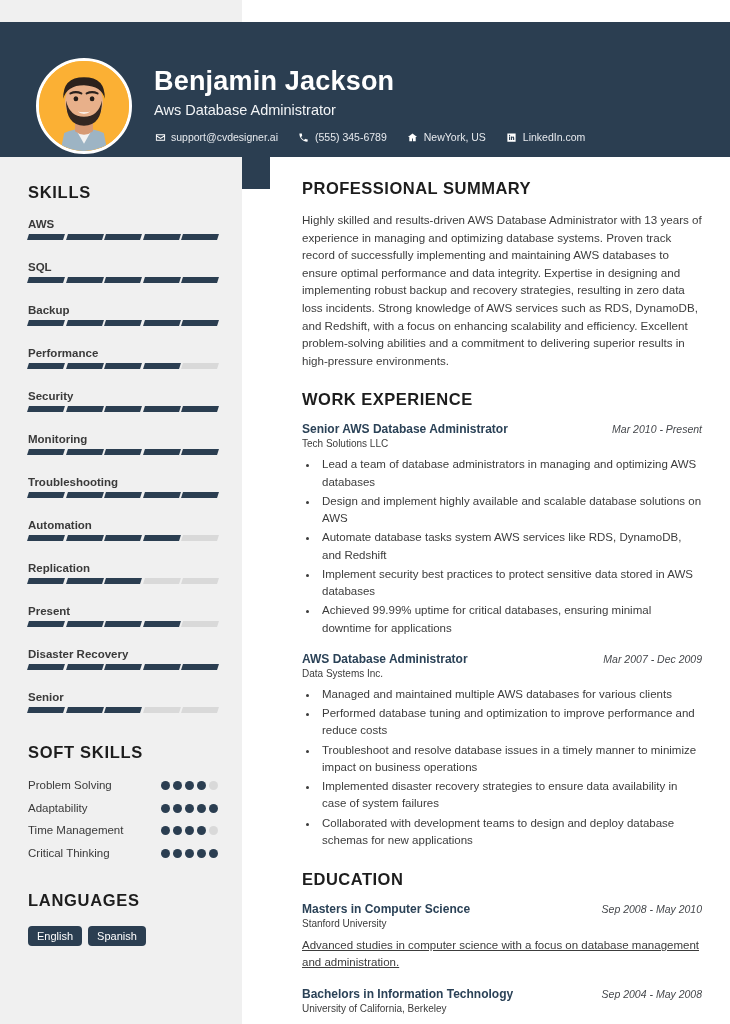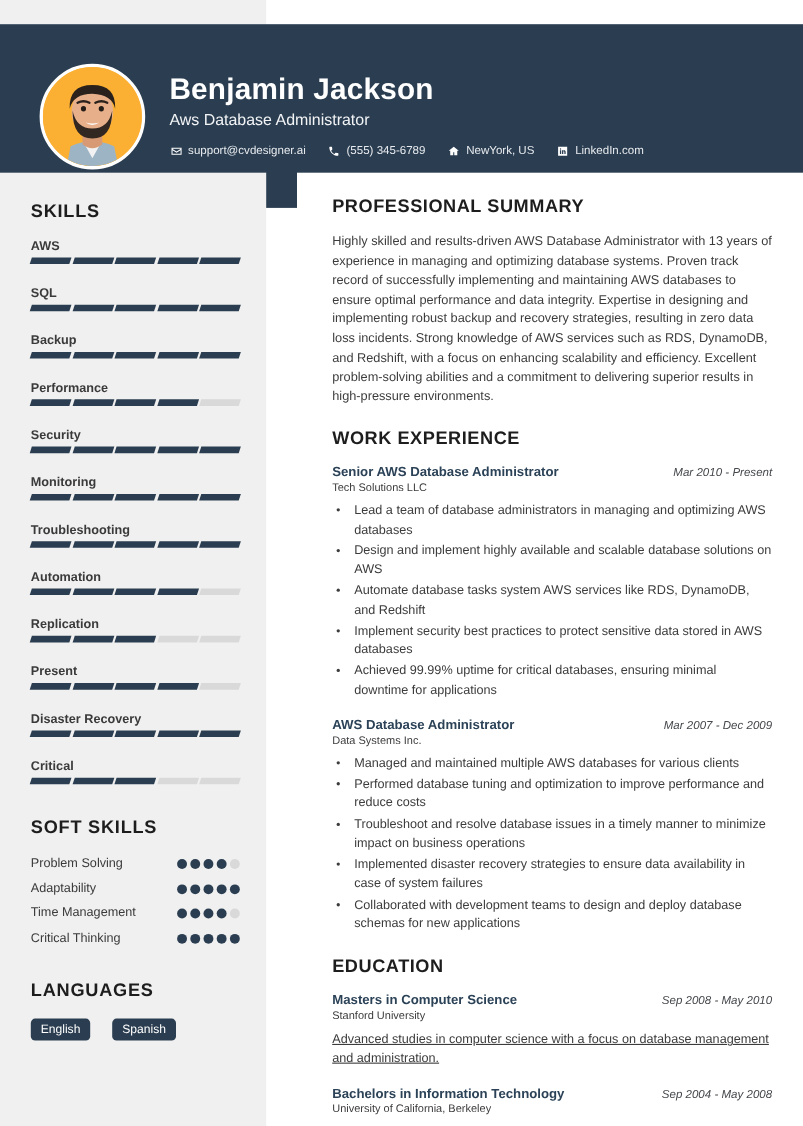--- a/index.html
+++ b/index.html
@@ -166,21 +166,21 @@
     flex: 0 0 auto;
   }
   .dot {
     width: 9px; height: 9px;
     border-radius: 50%;
     background: #d9d9d9;
   }
   .dot.on { background: #2b3e51; }
 
   
-  .lang-row { display: flex; gap: 20px; flex-wrap: wrap; }
+  .lang-row { display: flex; gap: 6px; flex-wrap: wrap; }
   .lang-badge {
     background: #2b3e51;
     color: #ffffff;
     font-size: 11px;
     padding: 4px 9px;
     border-radius: 4px;
   }
 
   
   .main-heading {
@@ -430,21 +430,21 @@
             <div class="skill-label">Disaster Recovery</div>
             <div class="skill-bar">
               <span class="seg on"></span>
               <span class="seg on"></span>
               <span class="seg on"></span>
               <span class="seg on"></span>
               <span class="seg on"></span>
             </div>
           </div>
           <div class="skill-item">
-            <div class="skill-label">Critical</div>
+            <div class="skill-label">Senior</div>
             <div class="skill-bar">
               <span class="seg on"></span>
               <span class="seg on"></span>
               <span class="seg on"></span>
               <span class="seg"></span>
               <span class="seg"></span>
             </div>
           </div>
         </div>
 

